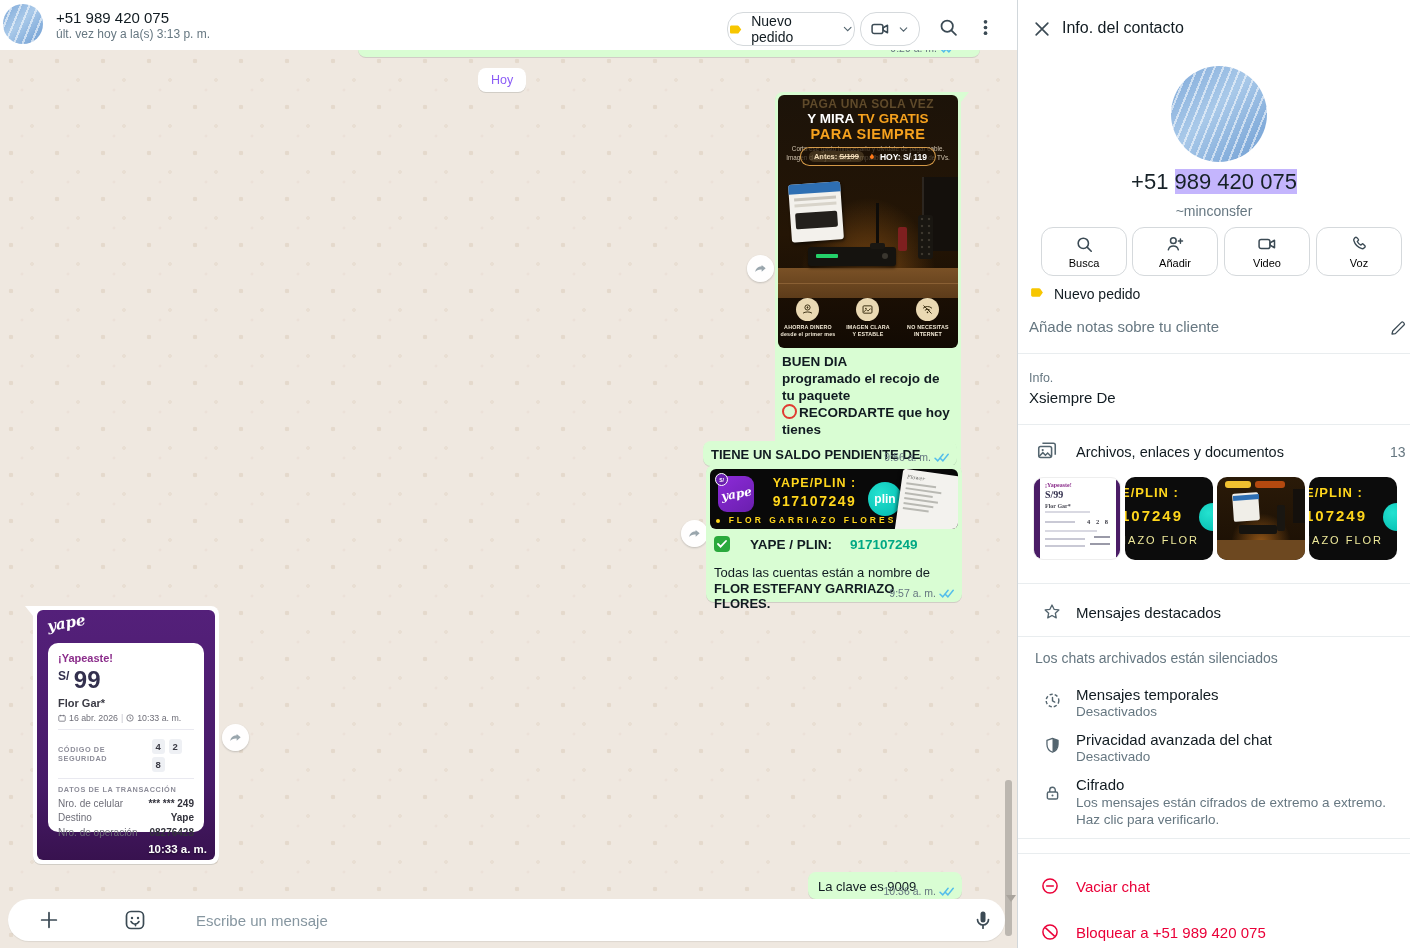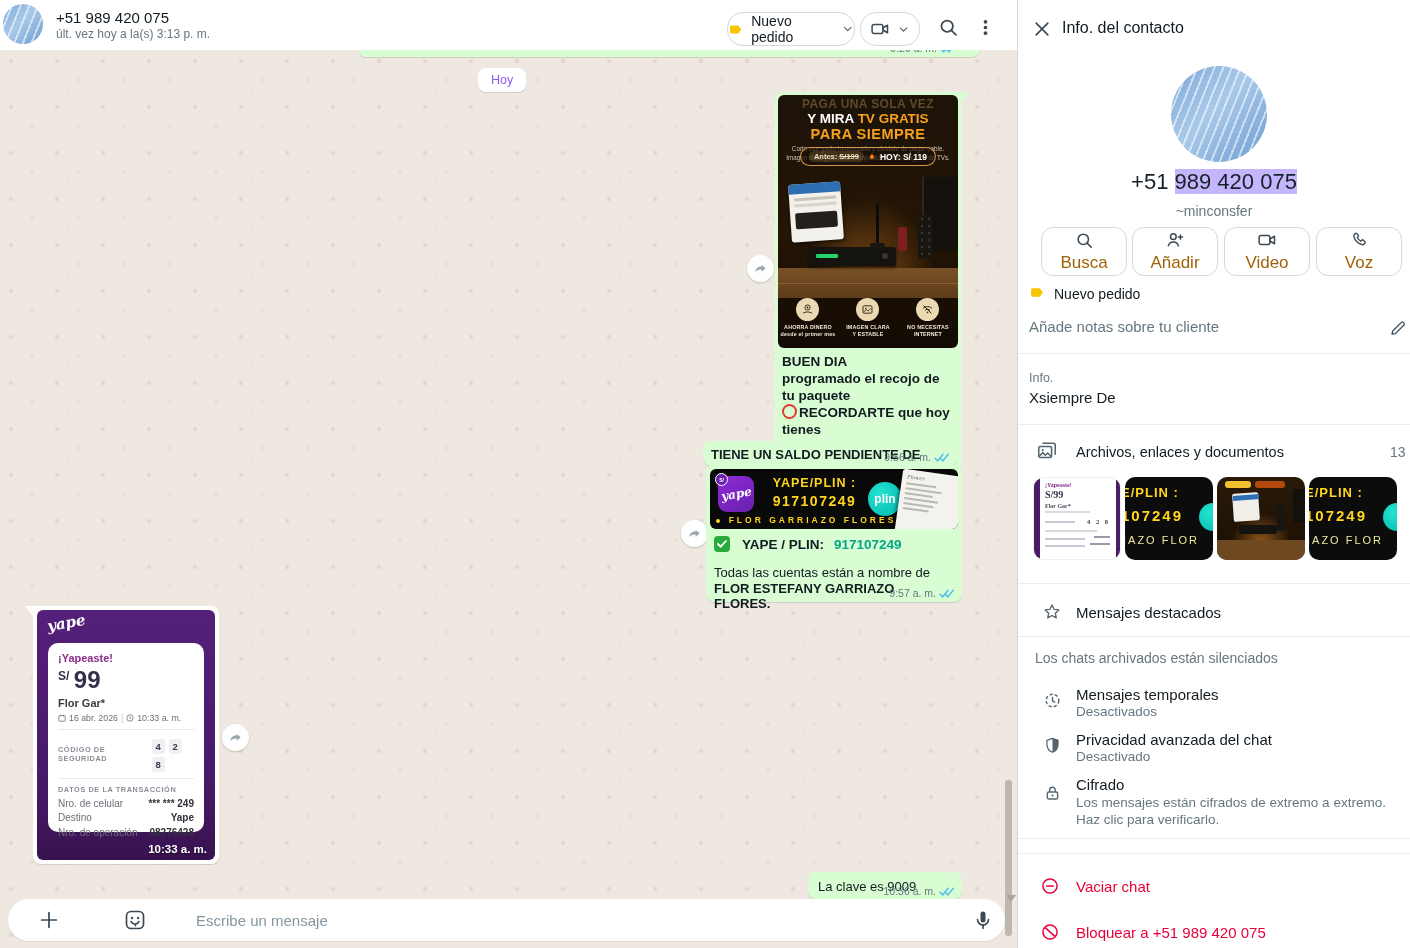--- a/index.html
+++ b/index.html
@@ -91,21 +91,21 @@
   .vrow .v{color:#32323c;font-weight:bold;}
   .vdiv{height:1px;background:#e9e9f0;margin:6px 0;}
   .digitbox{display:inline-block;width:13px;height:15px;background:#eef0f4;border-radius:3px;
       font-size:9.5px;font-weight:bold;color:#3a3a44;text-align:center;line-height:15px;margin-left:4px;}
   
   .panel{position:absolute;left:1017px;top:0;width:393px;height:948px;background:#fff;
       border-left:1px solid #d1d7db;box-sizing:border-box;overflow:hidden;}
   .ptitle{font-size:16px;color:#111b21;}
   .actionbtn{position:absolute;top:227px;width:84px;height:47px;border:1px solid #d5d9dc;border-radius:12px;
       background:#fff;cursor:pointer;display:flex;flex-direction:column;align-items:center;justify-content:center;gap:3px;}
-  .actionbtn .lbl{font-size:17px;color:#a16207;}
+  .actionbtn .lbl{font-size:11px;color:#000000;}
   .pdiv{position:absolute;left:0;width:100%;height:1px;background:#e9edef;}
   .rowtitle{font-size:15px;color:#111b21;}
   .rowsub{font-size:13.5px;color:#667781;}
   .thumb{position:absolute;top:477px;width:88px;height:83px;border-radius:10px;overflow:hidden;cursor:pointer;}
   .thumb-dark{background:#0c0c0c;}
   .tplin1{position:absolute;left:-4px;top:8px;font-size:13px;font-weight:bold;color:#ffd61c;letter-spacing:1px;white-space:nowrap;}
   .tplin2{position:absolute;left:-4px;top:30px;font-size:15px;font-weight:bold;color:#ffd61c;letter-spacing:2px;white-space:nowrap;}
   .tplin3{position:absolute;left:-2px;top:57px;font-size:11px;color:#eee99a;letter-spacing:2px;white-space:nowrap;}
   .tealarc{position:absolute;right:-14px;top:26px;width:28px;height:28px;border-radius:50%;
       background:radial-gradient(circle at 35% 35%,#24e2d0,#00b8ad);}
@@ -304,21 +304,21 @@
           <div class="bn-receipt">
             <div style="font-family:'DejaVu Serif',serif;font-style:italic;font-size:5px;color:#6a6a66;">Flower</div>
             <div class="bn-rline" style="width:30px;"></div>
               <div class="bn-rline" style="width:36px;"></div>
             <div class="bn-rline" style="width:28px;"></div>
               <div class="bn-rline" style="width:34px;"></div>
             <div class="bn-rline" style="width:30px;"></div>
               <div class="bn-rline" style="width:26px;"></div>
           </div>
         </div>
-        <div style="display:flex;align-items:center;gap:12px;margin:7px 4px 0;">
+        <div style="display:flex;align-items:center;gap:20px;margin:7px 4px 0;">
           <span class="greencheck">
               <svg width="10" height="8" viewBox="0 0 10 8">
                 <path d="M1 4l2.6 2.6L9 1" fill="none" stroke="#fff" stroke-width="1.8" stroke-linecap="round"></path>
               </svg>
             </span>
           <span style="font-size:13.5px;font-weight:600;">YAPE / PLIN:</span>
           <span style="font-size:13.5px;font-weight:600;color:#00a884;margin-left:-2px;">917107249</span>
         </div>
         <div style="font-size:13px;margin:13px 4px 0;">Todas las cuentas están a nombre de</div>
         <div style="font-size:13px;font-weight:bold;margin:1px 4px 0;">FLOR ESTEFANY GARRIAZO FLORES.</div>

